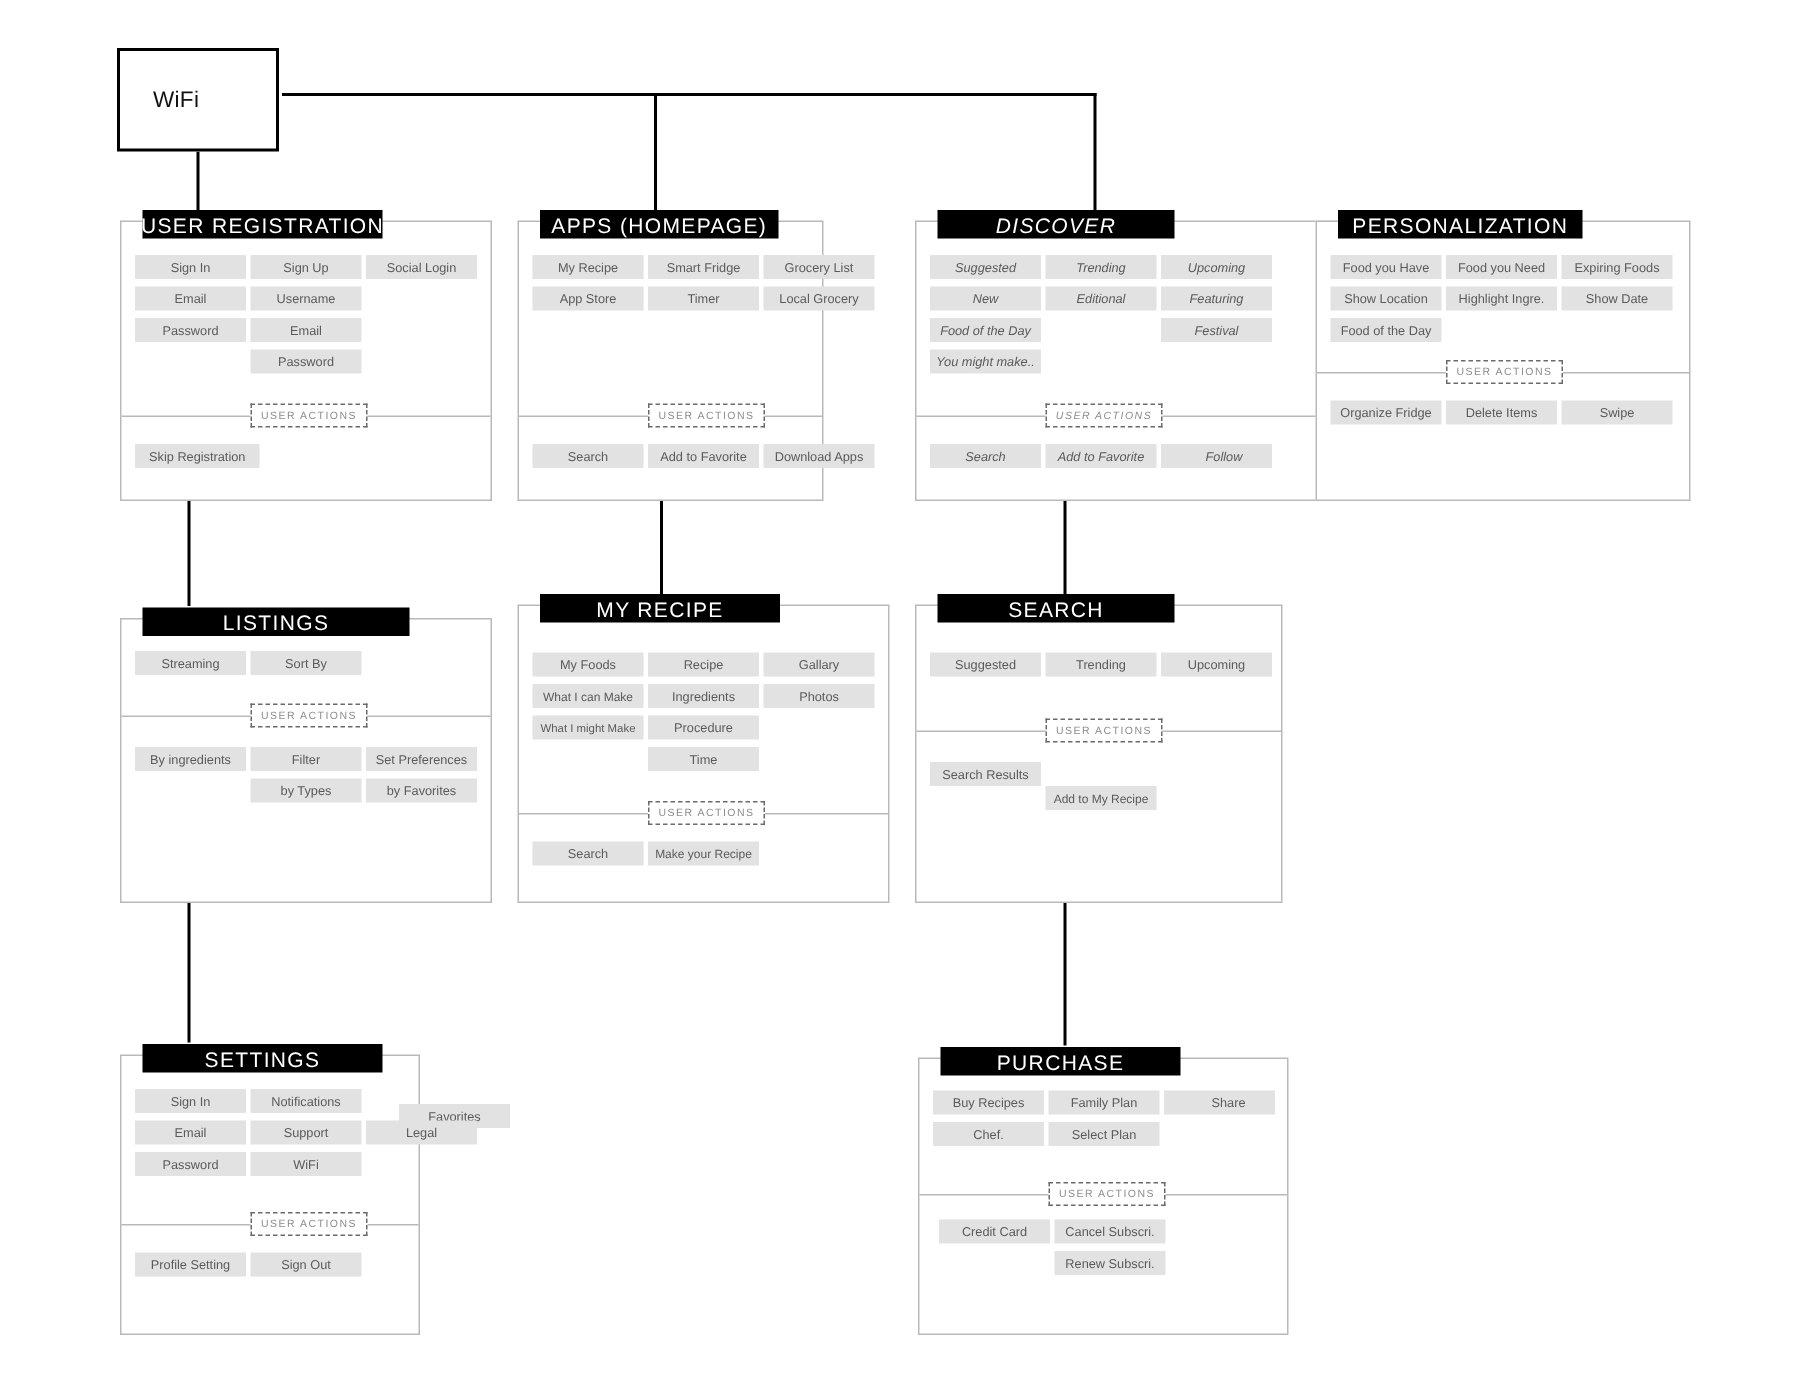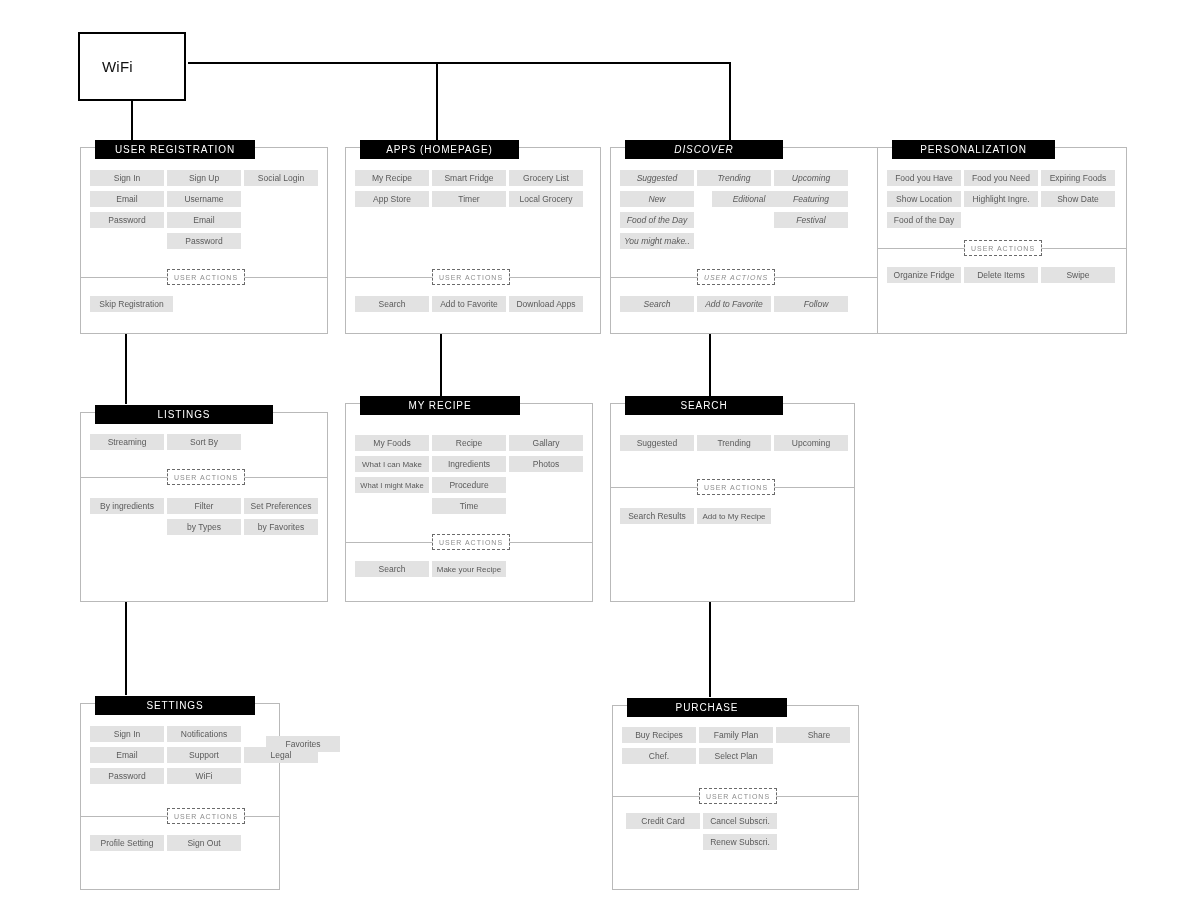--- a/index.html
+++ b/index.html
@@ -36,21 +36,21 @@
     border:1px solid #b9b9b9;
     background:#fff;
   }
   .card-header {
     position:absolute;
     top:-8px;
     left:14px;
     height:19px;
     background:#000;
     color:#fff;
-    font-size:10px;
+    font-size:14px;
     letter-spacing:.9px;
     display:flex; align-items:center; justify-content:center;
     z-index:3;
     white-space:nowrap;
   }
   .card-body { position:absolute; inset:0; }
 
   
   .divider {
     position:absolute; left:0; right:0; height:1px; background:#b9b9b9;
@@ -125,21 +125,21 @@
 
       <div class="pill w1" style="left:86px; top:85px;">Password</div>
 
       <div class="divider" style="top:129px;"></div>
       <div class="ua-badge" style="left:86px; top:121px; width:78px;">USER ACTIONS</div>
 
       <div class="pill" style="left:9px; top:148px; width:83px;">Skip Registration</div>
     </div>
   </div>
 
-  <div class="card" style="left:345px; top:147px; width:256px; height:187px;">
+  <div class="card" style="left:345px; top:147px; width:204px; height:187px;">
     <div class="card-header" style="width:159px;">APPS (HOMEPAGE)</div>
     <div class="card-body">
       <div class="pill w1" style="left:9px;  top:22px;">My Recipe</div>
       <div class="pill w1" style="left:86px; top:22px;">Smart Fridge</div>
       <div class="pill w1" style="left:163px; top:22px;">Grocery List</div>
 
       <div class="pill w1" style="left:9px;  top:43px;">App Store</div>
       <div class="pill w1" style="left:86px; top:43px;">Timer</div>
       <div class="pill w1" style="left:163px; top:43px;">Local Grocery</div>
 
@@ -153,21 +153,21 @@
   </div>
 
   <div class="card" style="left:610px; top:147px; width:285px; height:187px;font-style:italic;">
     <div class="card-header" style="width:158px;">DISCOVER</div>
     <div class="card-body">
       <div class="pill w1" style="left:9px;  top:22px;">Suggested</div>
       <div class="pill w1" style="left:86px; top:22px;">Trending</div>
       <div class="pill w1" style="left:163px; top:22px;">Upcoming</div>
 
       <div class="pill w1" style="left:9px;  top:43px;">New</div>
-      <div class="pill w1" style="left:101px; top:43px;">Editional</div>
+      <div class="pill w1" style="left:86px; top:43px;">Editional</div>
       <div class="pill w1" style="left:163px; top:43px;text-align:center;">Featuring</div>
 
       <div class="pill w1" style="left:9px;  top:64px;">Food of the Day</div>
       <div class="pill w1" style="left:163px; top:64px;">Festival</div>
 
       <div class="pill w1" style="left:9px;  top:85px;">You might make..</div>
 
       <div class="divider" style="top:129px;"></div>
       <div class="ua-badge" style="left:86px; top:121px; width:78px;">USER ACTIONS</div>
 
@@ -245,21 +245,21 @@
     <div class="card-header" style="width:158px;">SEARCH</div>
     <div class="card-body">
       <div class="pill w1" style="left:9px;  top:31px;">Suggested</div>
       <div class="pill w1" style="left:86px; top:31px;">Trending</div>
       <div class="pill w1" style="left:163px; top:31px;">Upcoming</div>
 
       <div class="divider" style="top:83px;"></div>
       <div class="ua-badge" style="left:86px; top:75px; width:78px;">USER ACTIONS</div>
 
       <div class="pill w1" style="left:9px;  top:104px;">Search Results</div>
-      <div class="pill w1" style="left:86px; top:104px; font-size:8px;text-align:center;">Add to My Recipe</div>
+      <div class="pill w1" style="left:86px; top:120px; font-size:8px;text-align:center;">Add to My Recipe</div>
     </div>
   </div>
 
   <div class="card" style="left:80px; top:703px; width:200px; height:187px;text-decoration:underline;">
     <div class="card-header" style="width:160px;">SETTINGS</div>
     <div class="card-body">
       <div class="pill w1" style="left:9px;  top:22px;">Sign In</div>
       <div class="pill w1" style="left:86px; top:22px;">Notifications</div>
       <div class="pill w1" style="left:163px; top:32px;margin-left:22px;">Favorites</div>
 

